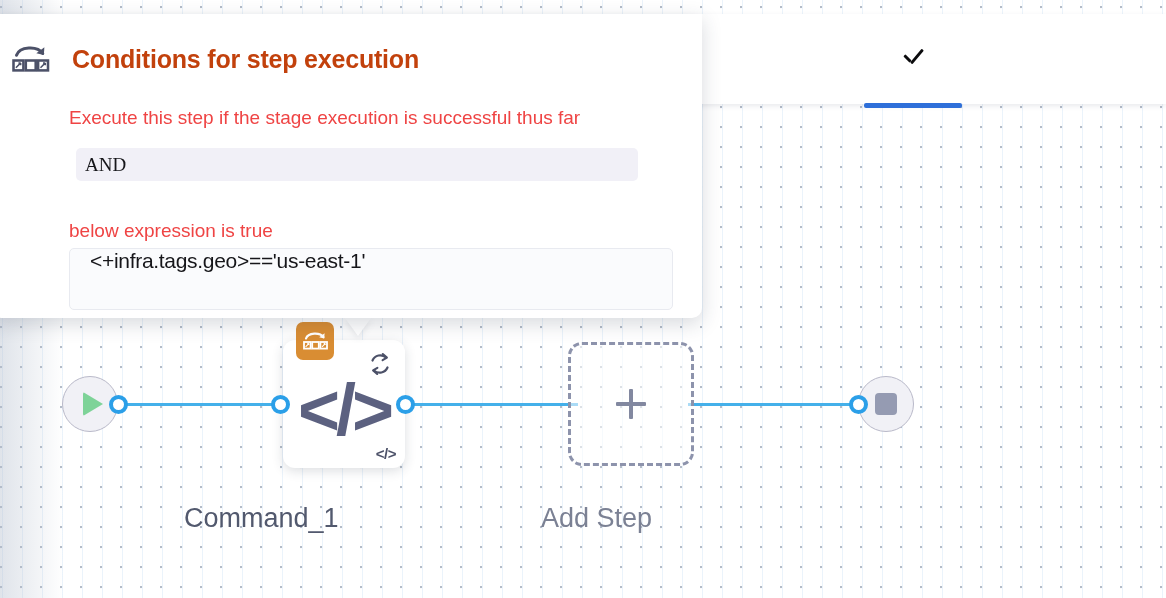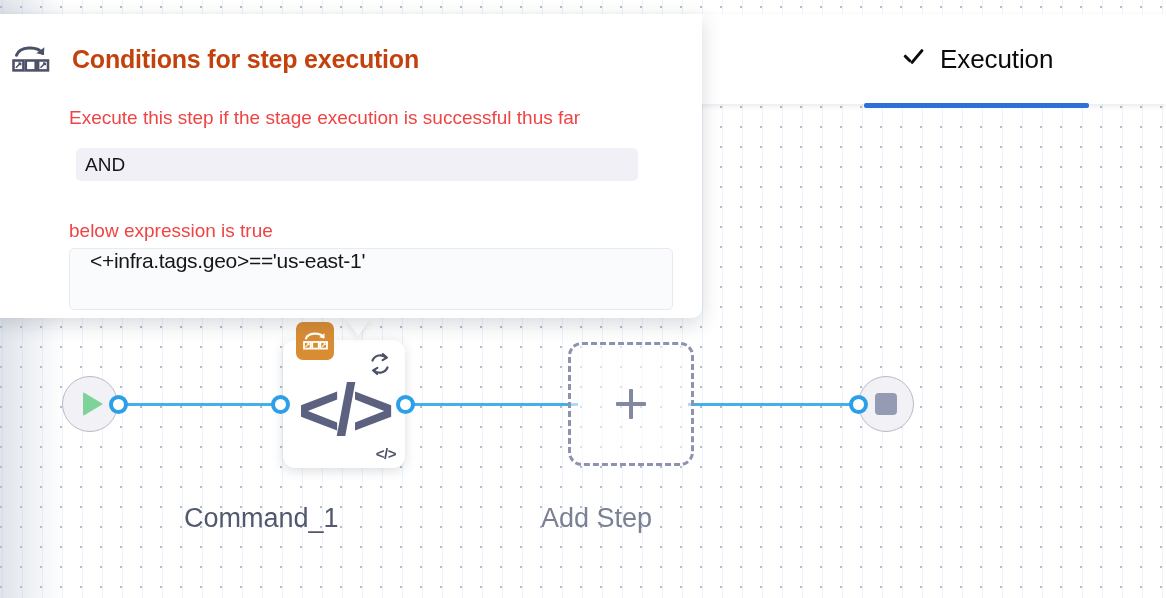--- a/index.html
+++ b/index.html
@@ -270,21 +270,21 @@
 
   .and-field {
     position: absolute;
     left: 84px; top: 134px;
     width: 562px; height: 33px;
     background: #f1f0f7;
     border-radius: 5px;
     display: flex; align-items: center;
     padding-left: 9px;
   }
-  .and-field span { font-size: 19px; color: #16161a; }
+  .and-field span { font-size: 19px; color: #16161a; font-family: Liberation Serif, serif; }
 
   .expr-box {
     position: absolute;
     left: 77px; top: 234px;
     width: 604px; height: 62px;
     background: #fafbfd;
     border: 1px solid #e8eaf0;
     border-radius: 5px;
     display: flex; align-items: flex-start;
     padding-left: 20px;
@@ -303,21 +303,20 @@
 
   <div class="canvas"></div>
   <div class="canvas-left-shade"></div>
 
   <div class="tabbar">
     <div class="tab" id="tab-environment">
       <span class="tab-label">ronment</span>
     </div>
     <div class="tab" id="tab-execution">
       <span class="check"></span>
-      <span class="tab-label">Execution</span>
       <span class="tab-underline"></span>
     </div>
   </div>
 
   <div class="pipeline">
 
     <div class="edge" id="edge-1"></div>
     <div class="edge" id="edge-2"></div>
     <div class="edge" id="edge-3"></div>
 

